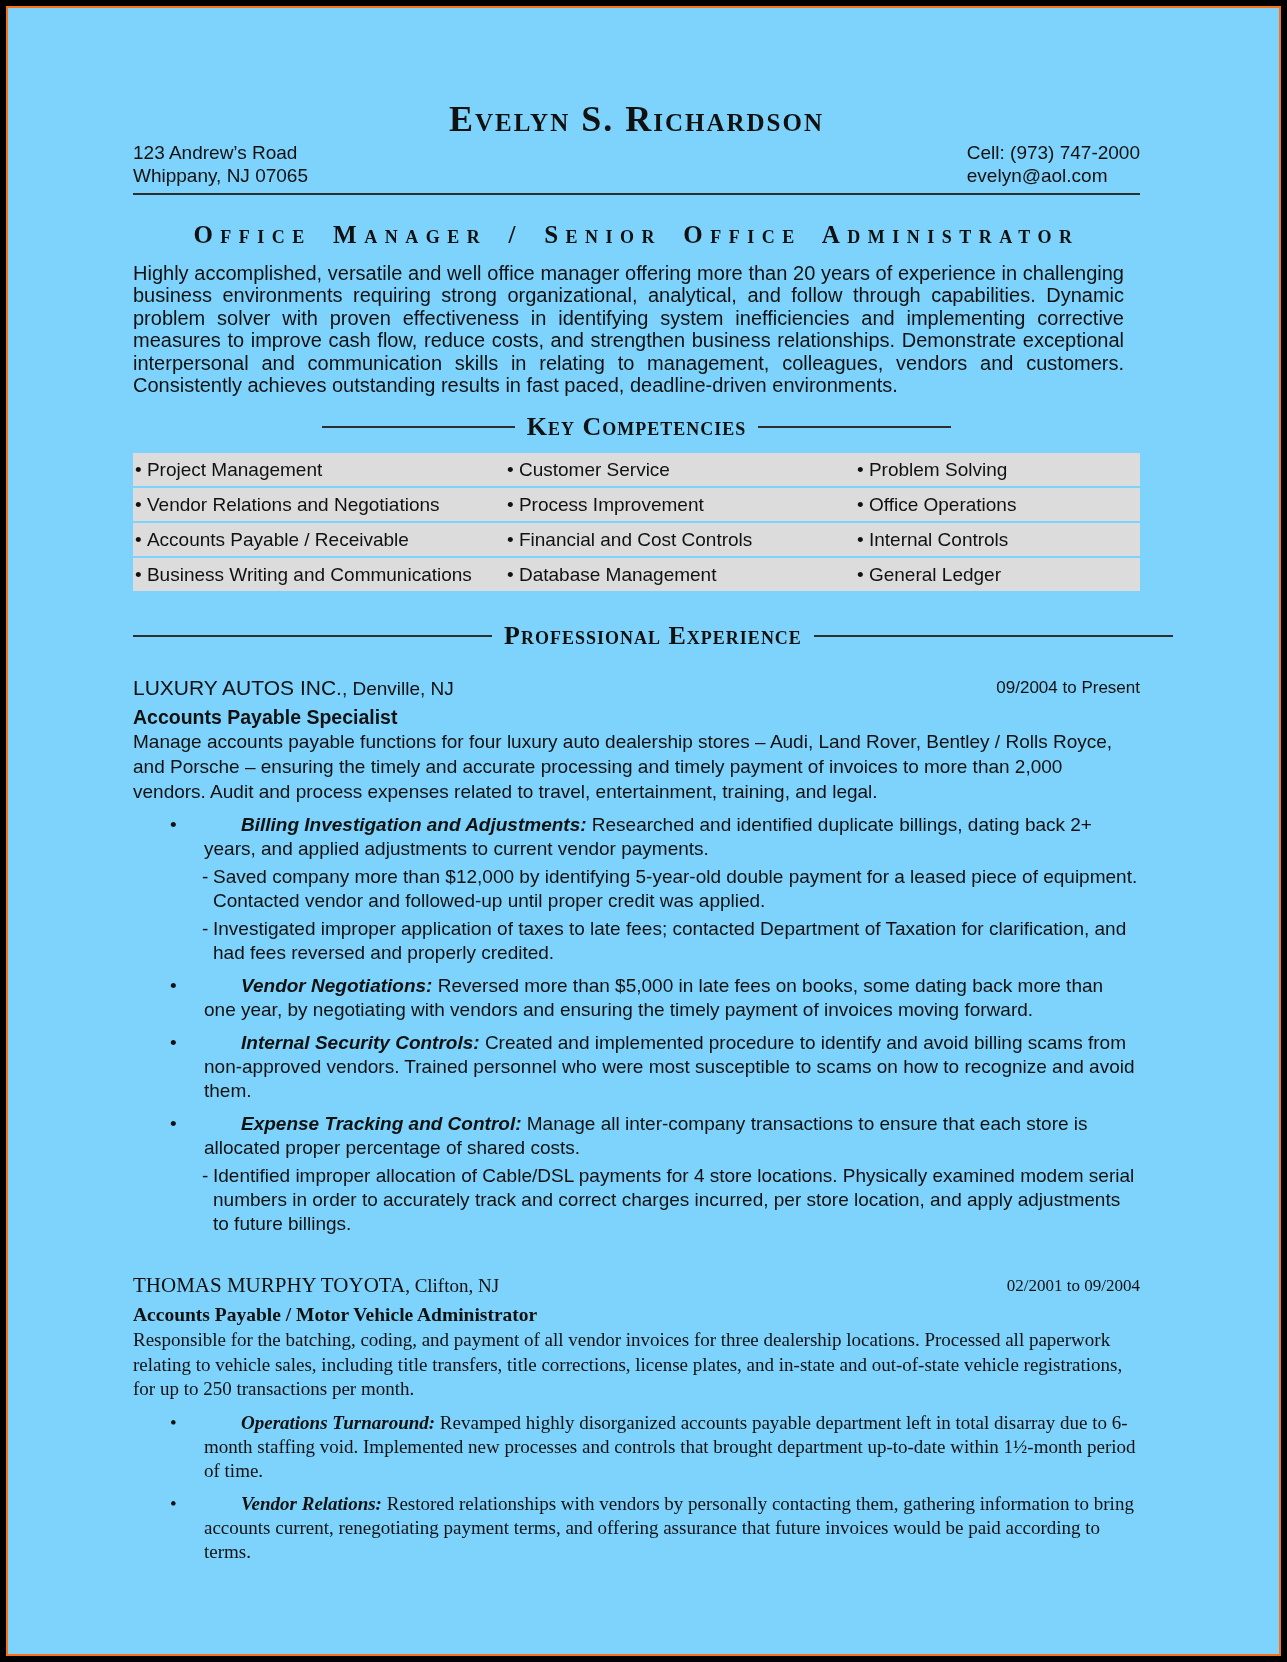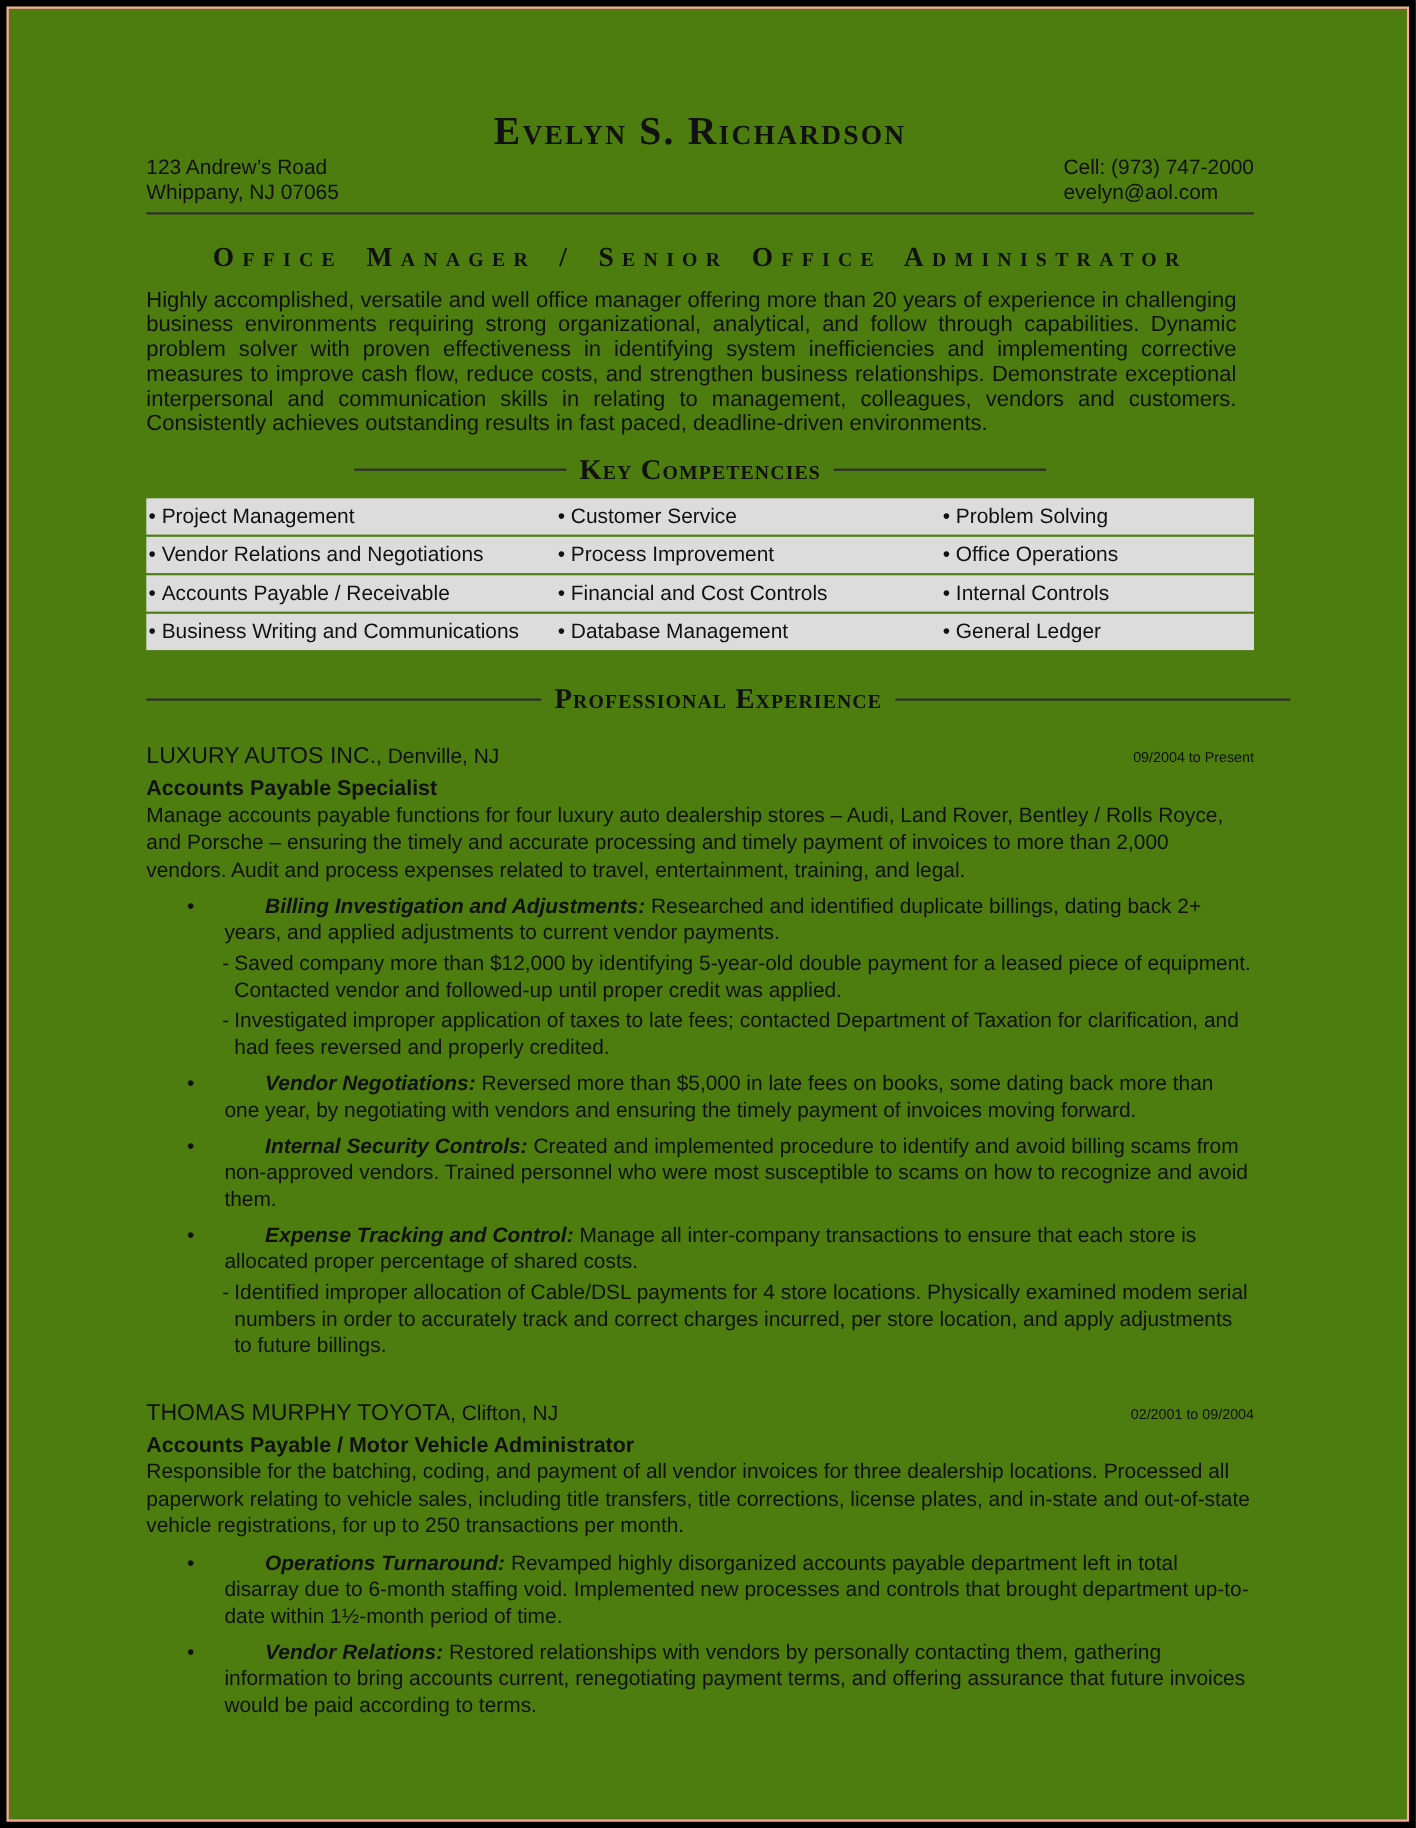--- a/index.html
+++ b/index.html
@@ -6,22 +6,22 @@
   body {
     width: 1287px; height: 1662px;
     background: #000;
     position: relative;
     font-family: "Liberation Sans", sans-serif;
     color: #111;
   }
   .page {
     position: absolute;
     left: 6px; top: 6px; right: 6px; bottom: 6px;
-    background: #4d7c0f;
-    border: 2px solid #fca5a5;
+    background: #7dd3fc;
+    border: 2px solid #f97316;
     box-sizing: border-box;
     overflow: hidden;
   }
   .content {
     position: relative;
     margin-left: 125px;
     width: 1007px;
   }
   
   .name {
@@ -95,29 +95,29 @@
   }
   .comp-cell {
     font-size: 19px;
     line-height: 21px;
     padding-left: 2px;
     white-space: nowrap;
   }
   .comp-cell::before { content: "\2022\00a0"; }
   
   .job { margin-top: 25px; }
-  .job2 { margin-top: 37px; }
+  .job2 { margin-top: 37px; font-family: Liberation Serif, serif; }
   .job-header {
     display: flex;
     justify-content: space-between;
     align-items: center;
     font-size: 19px;
   }
   .company { font-size: 21px; }
-  .dates { font-size: 13px; }
+  .dates { font-size: 17px; }
   .job-title {
     font-weight: bold;
     font-size: 19.5px;
     margin-top: 5px;
     line-height: 24px;
   }
   .job-desc {
     margin: 1px 0 0 0;
     font-size: 19px;
     line-height: 24.6px;

